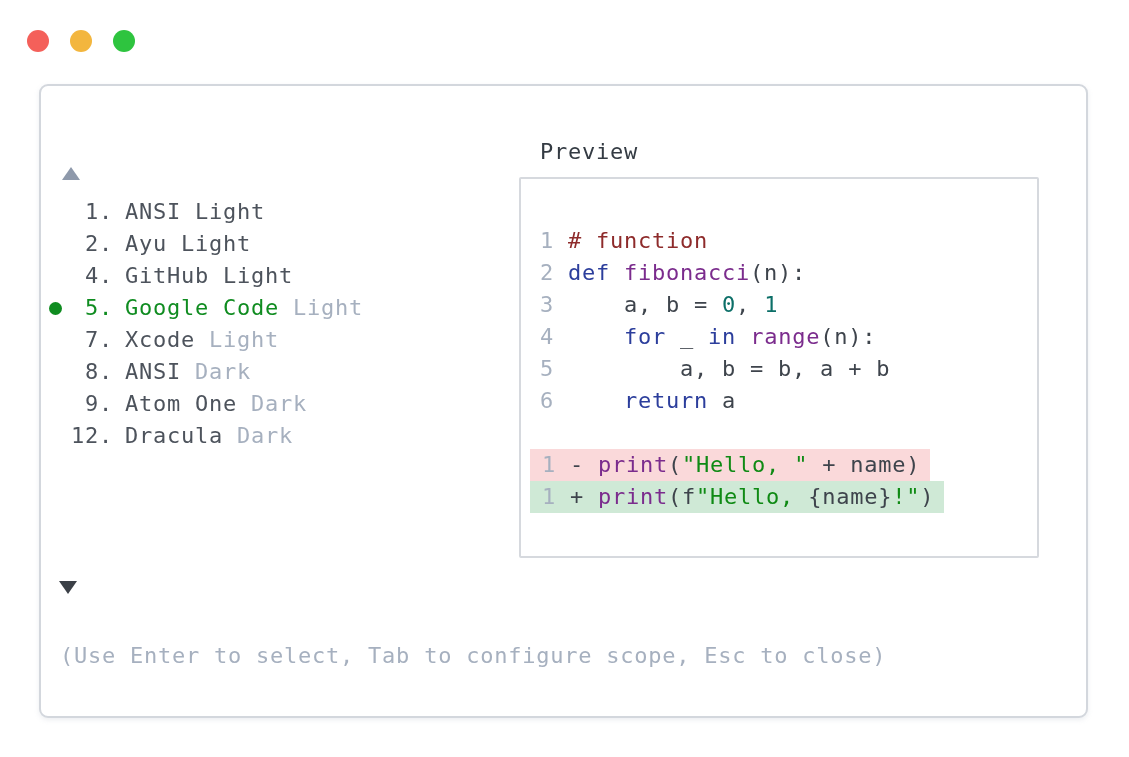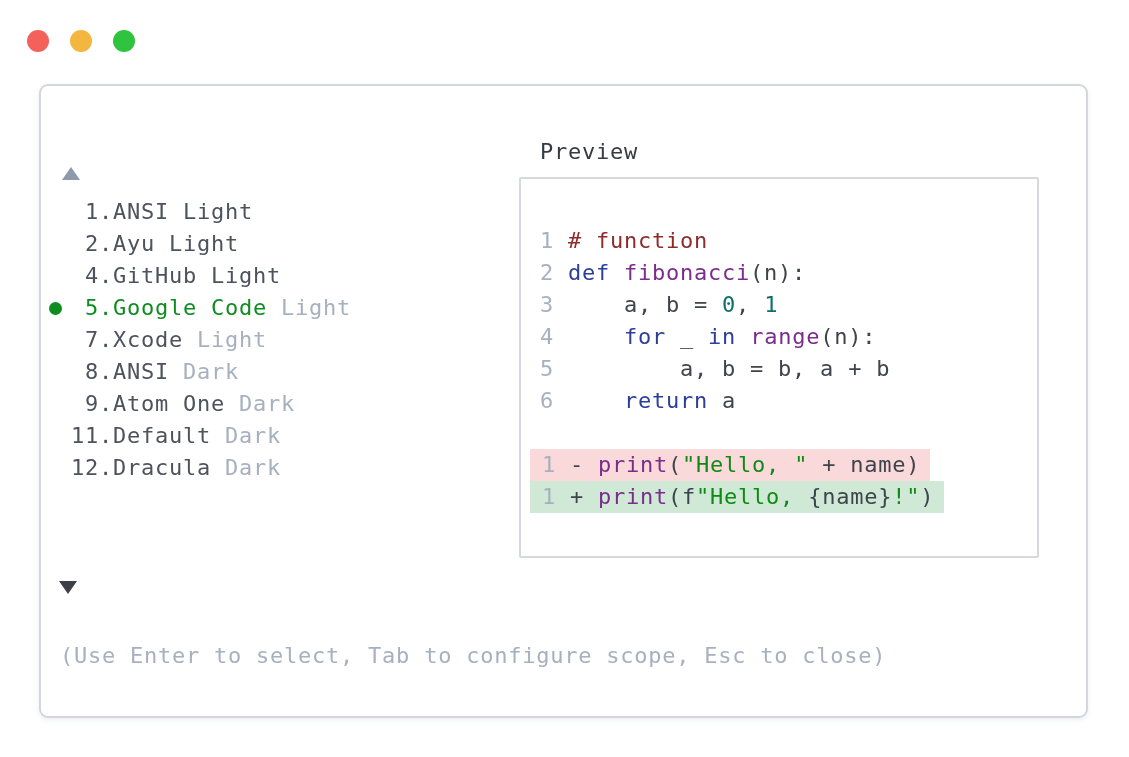--- a/index.html
+++ b/index.html
@@ -21,21 +21,21 @@
          border:2px solid var(--panel-border);border-radius:9px;background:#fff;
          box-shadow:0 2px 5px rgba(150,160,175,0.18);}
   .title{position:absolute;left:22px;top:46px;color:var(--text-strong);white-space:pre;}
   .preview-label{position:absolute;left:499px;top:50px;color:var(--text-strong);}
   .tri{width:0;height:0;position:absolute;border-left:9px solid transparent;border-right:9px solid transparent;cursor:pointer;}
   .tri.up{left:21px;top:81px;border-bottom:13px solid var(--arrow-muted);}
   .tri.down{left:18px;top:495px;border-top:13px solid var(--arrow-dark);}
   .list{position:absolute;left:0;top:110px;width:470px;}
   .theme-row{position:relative;height:32px;padding-left:30px;white-space:pre;cursor:pointer;}
   .theme-row .num{display:inline-block;width:42px;text-align:right;}
-  .theme-row .nm{margin-left:0;}
+  .theme-row .nm{margin-left:12px;}
   .theme-row .suffix{margin-left:14px;color:var(--text-muted);}
   .theme-row.selected .num,.theme-row.selected .nm{color:var(--selected-green);}
   .dot{position:absolute;left:8px;top:10px;width:13px;height:13px;border-radius:50%;background:var(--selected-green);}
   .preview-box{position:absolute;left:478px;top:91px;width:520px;height:381px;box-sizing:border-box;
                border:2px solid var(--preview-border);border-radius:2px;background:#fff;}
   .code{position:absolute;left:19px;top:46px;white-space:pre;color:var(--text-code);}
   .code-line{height:32px;white-space:pre;}
   .diffs{position:absolute;left:9px;top:270px;color:var(--text-code);}
   .diff-row{height:32px;white-space:pre;width:max-content;padding:0 10px 0 12px;}
   .diff-row.removed{background:var(--removed-bg);}
@@ -63,21 +63,20 @@
 
   <div class="tri up"></div>
   <div class="list">
       <div class="theme-row"><span class="num">1.</span><span class="nm">ANSI Light</span></div>
       <div class="theme-row"><span class="num">2.</span><span class="nm">Ayu Light</span></div>
       <div class="theme-row"><span class="num">4.</span><span class="nm">GitHub Light</span></div>
       <div class="theme-row selected"><span class="dot"></span><span class="num">5.</span><span class="nm">Google Code</span><span class="suffix">Light</span></div>
       <div class="theme-row"><span class="num">7.</span><span class="nm">Xcode</span><span class="suffix">Light</span></div>
       <div class="theme-row"><span class="num">8.</span><span class="nm">ANSI</span><span class="suffix">Dark</span></div>
       <div class="theme-row"><span class="num">9.</span><span class="nm">Atom One</span><span class="suffix">Dark</span></div>
-      <div class="theme-row"><span class="num">11.</span><span class="nm">Default</span><span class="suffix">Dark</span></div>
       <div class="theme-row"><span class="num">12.</span><span class="nm">Dracula</span><span class="suffix">Dark</span></div>
     </div>
   <div class="tri down"></div>
 
   <div class="preview-box">
     <div class="code"><div class="code-line"><span class="ln">1</span> <span class="tok comment"># function</span></div><div class="code-line"><span class="ln">2</span> <span class="tok keyword">def</span><span class="tok plain"> </span><span class="tok function">fibonacci</span><span class="tok plain">(n):</span></div><div class="code-line"><span class="ln">3</span> <span class="tok plain">    a, b = </span><span class="tok literal">0</span><span class="tok plain">, </span><span class="tok literal">1</span></div><div class="code-line"><span class="ln">4</span> <span class="tok plain">    </span><span class="tok keyword">for</span><span class="tok plain"> _ </span><span class="tok keyword">in</span><span class="tok plain"> </span><span class="tok function">range</span><span class="tok plain">(n):</span></div><div class="code-line"><span class="ln">5</span> <span class="tok plain">        a, b = b, a + b</span></div><div class="code-line"><span class="ln">6</span> <span class="tok plain">    </span><span class="tok keyword">return</span><span class="tok plain"> a</span></div></div>
     <div class="diffs">
         <div class="diff-row removed"><span class="ln">1</span> <span class="tok plain">- </span><span class="tok function">print</span><span class="tok plain">(</span><span class="tok string">"Hello, "</span><span class="tok plain"> + name)</span></div>
         <div class="diff-row added"><span class="ln">1</span> <span class="tok plain">+ </span><span class="tok function">print</span><span class="tok plain">(f</span><span class="tok string">"Hello, </span><span class="tok plain">{name}</span><span class="tok string">!"</span><span class="tok plain">)</span></div>
       </div>

